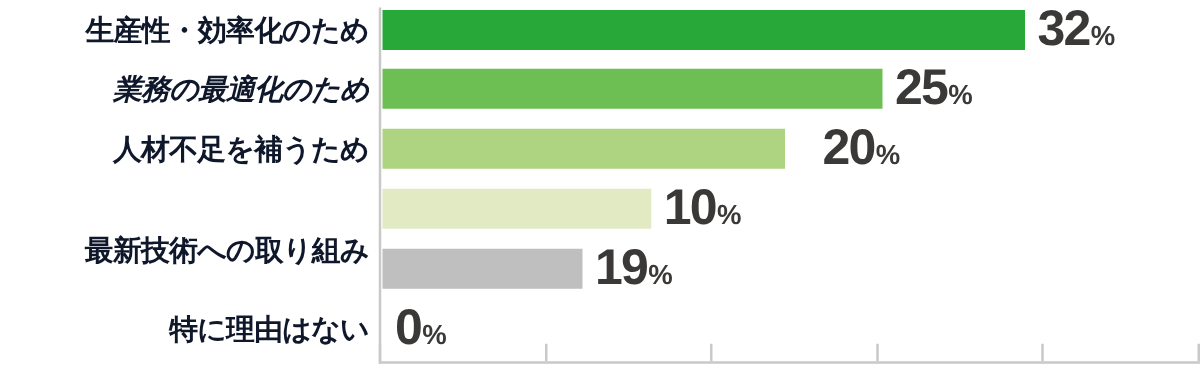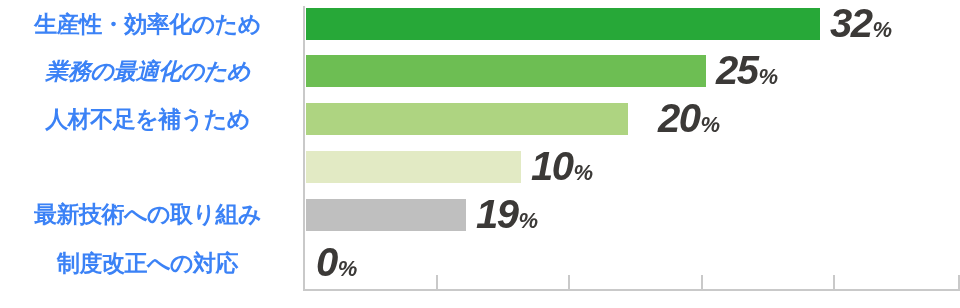--- a/index.html
+++ b/index.html
@@ -26,37 +26,36 @@
     position: absolute;
     left: 0;
     top: 0;
     width: 295px;
     height: 308px;
   }
   .cat-label {
     position: absolute;
     right: 0;
     width: 295px;
-    text-align: center;
-    color: #3b82f6;
+    text-align: right;
+    color: #0f172a;
     font-size: 23px;
     font-weight: bold;
     letter-spacing: -0.5px;
     line-height: 32px;
     white-space: nowrap;
   }
 
   
   .plot {
     position: absolute;
     left: 303px;
     top: 0;
     width: 581px;
     height: 308px;
-    font-style: italic;
   }
   .axis-y {
     position: absolute;
     left: 0;
     top: 6px;
     width: 2px;
     height: 285px;
     background: #c9c9c9;
   }
   .axis-x {
@@ -108,22 +107,22 @@
 </style>
 </head>
 <body>
 
 <div id="chart-root">
 
   <div class="cat-labels">
     <div class="cat-label" style="top:8px;">生産性・効率化のため</div>
     <div class="cat-label" style="top:55px;font-style:italic;">業務の最適化のため</div>
     <div class="cat-label" style="top:103px;padding-left:36px;">人材不足を補うため</div>
-    <div class="cat-label" style="top:198px;margin-left:36px;">最新技術への取り組み</div>
-    <div class="cat-label" style="top:247px;">制度改正への対応</div>
+    <div class="cat-label" style="top:184px;margin-left:36px;">最新技術への取り組み</div>
+    <div class="cat-label" style="top:247px;">特に理由はない</div>
   </div>
 
   <div class="plot">
 
     <div class="axis-y"></div>
     <div class="axis-x"></div>
 
     <div class="tick" style="left:0px;"></div>
     <div class="tick" style="left:133px;"></div>
     <div class="tick" style="left:265px;"></div>

